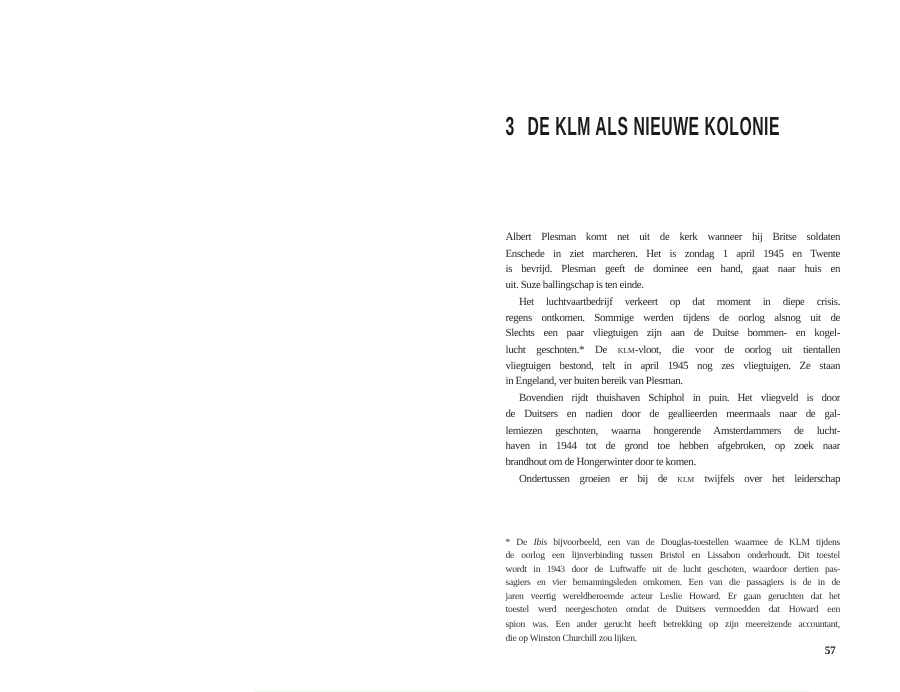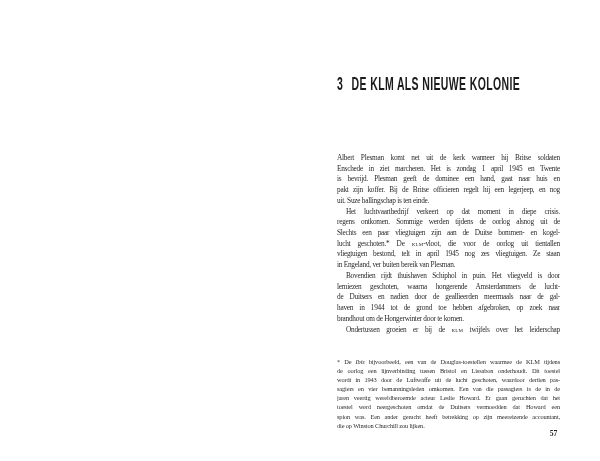--- a/index.html
+++ b/index.html
@@ -88,35 +88,34 @@
 
   <div class="heading">
     <span class="ch-num">3</span><span class="ch-title">DE KLM ALS NIEUWE KOLONIE</span>
   </div>
 
   <div class="body-text">
       <div class="para">
         <div class="line">Albert Plesman komt net uit de kerk wanneer hij Britse soldaten</div>
         <div class="line">Enschede in ziet marcheren. Het is zondag 1 april 1945 en Twente</div>
         <div class="line">is bevrijd. Plesman geeft de dominee een hand, gaat naar huis en</div>
-        <div class="line">pakt zijn koffer. Bij de Britse officieren regelt hij een legerjeep, en nog</div>
         <div class="line endline">uit. Suze ballingschap is ten einde.</div>
       </div>
       <div class="para indent">
         <div class="line">Het luchtvaartbedrijf verkeert op dat moment in diepe crisis.</div>
         <div class="line">regens ontkomen. Sommige werden tijdens de oorlog alsnog uit de</div>
         <div class="line">Slechts een paar vliegtuigen zijn aan de Duitse bommen- en kogel-</div>
         <div class="line">lucht geschoten.* De <span class="sc">klm</span>-vloot, die voor de oorlog uit tientallen</div>
         <div class="line">vliegtuigen bestond, telt in april 1945 nog zes vliegtuigen. Ze staan</div>
         <div class="line endline">in Engeland, ver buiten bereik van Plesman.</div>
       </div>
       <div class="para indent">
         <div class="line">Bovendien rijdt thuishaven Schiphol in puin. Het vliegveld is door</div>
+        <div class="line">de Duitsers en nadien door de geallieerden meermaals naar de gal-</div>
         <div class="line">lemiezen geschoten, waarna hongerende Amsterdammers de lucht-</div>
-        <div class="line">de Duitsers en nadien door de geallieerden meermaals naar de gal-</div>
         <div class="line">haven in 1944 tot de grond toe hebben afgebroken, op zoek naar</div>
         <div class="line endline">brandhout om de Hongerwinter door te komen.</div>
       </div>
       <div class="para indent">
         <div class="line">Ondertussen groeien er bij de <span class="sc">klm</span> twijfels over het leiderschap</div>
       </div>
     </div>
 
   <div class="footnote">
       <div class="para">

